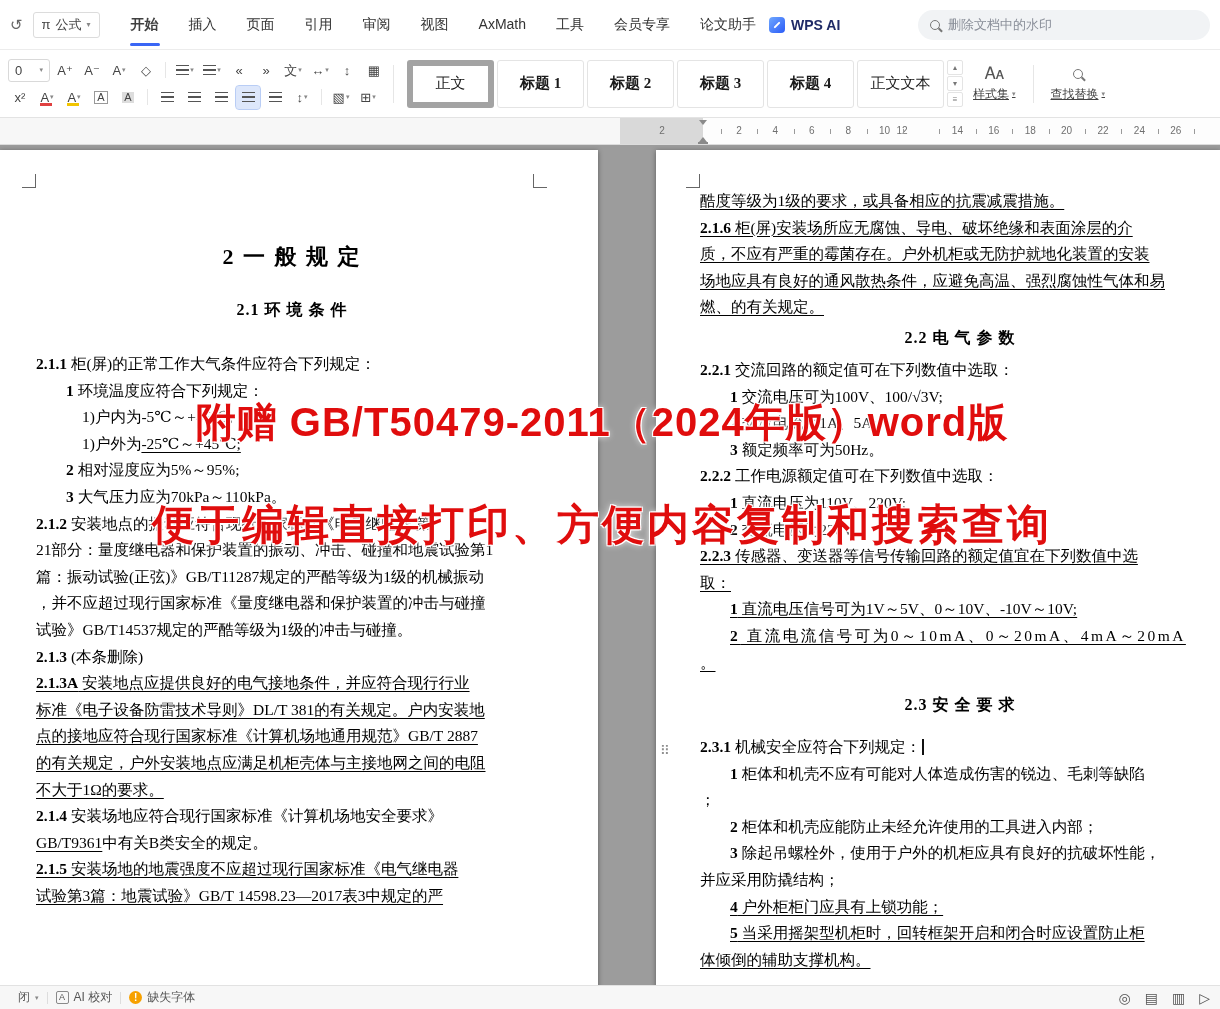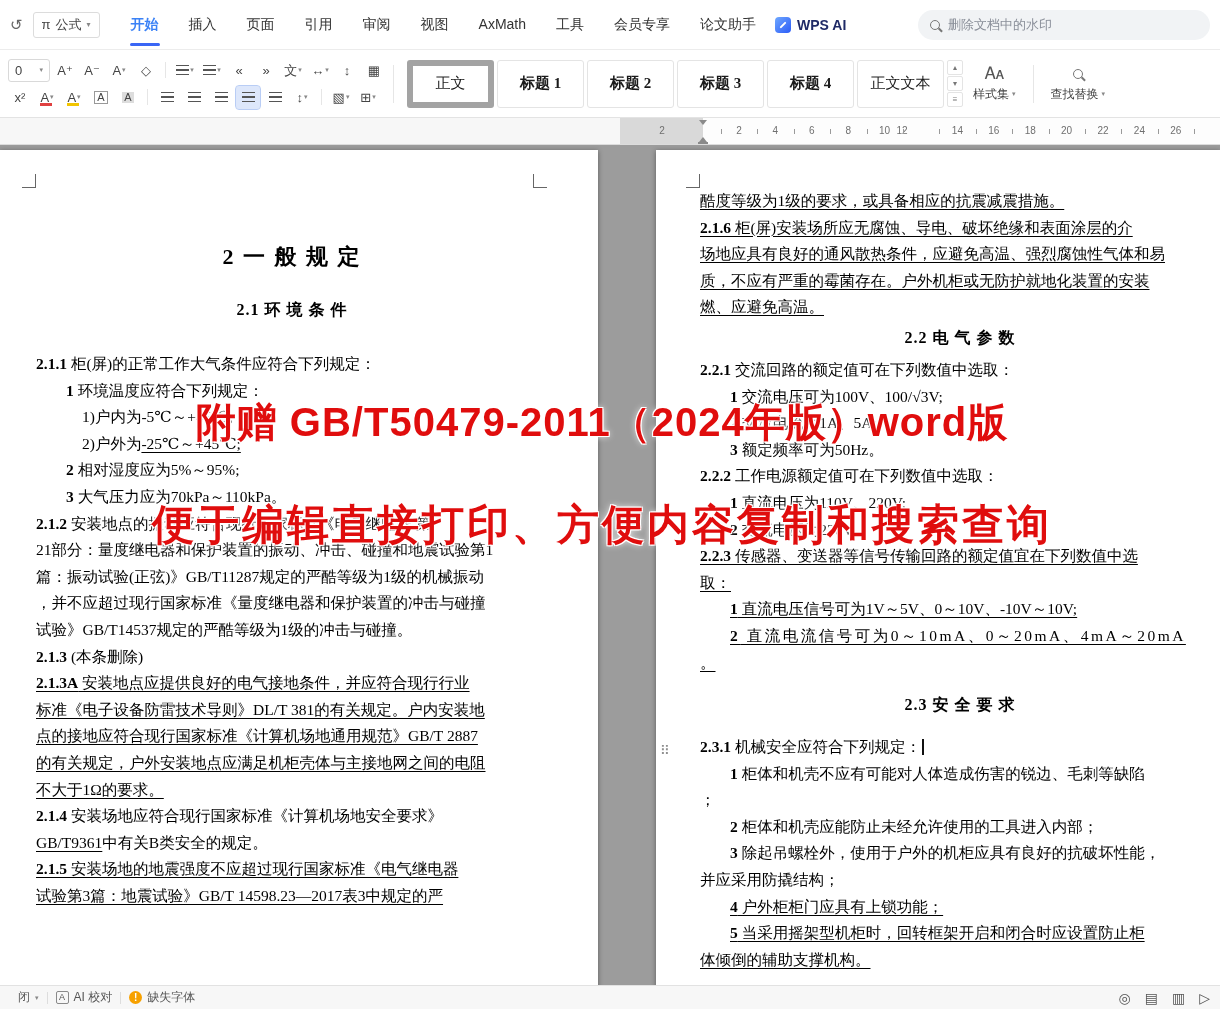--- a/index.html
+++ b/index.html
@@ -8,23 +8,23 @@
   #app { position:relative; width:1220px; height:1009px; overflow:hidden; }
 
   
   #menubar { height:50px; display:flex; align-items:center; border-bottom:1px solid #ececec; padding:0 10px 0 6px; background:#fff; }
   #menu-left { display:flex; align-items:center; gap:6px; margin-right:18px; }
   .undo { font-size:15px; color:#666; padding:2px 4px; }
   #formula-box { display:flex; align-items:center; gap:5px; border:1px solid #dcdcdc; border-radius:3px; padding:3px 8px; font-size:13px; color:#444; }
   #formula-box .dd { font-size:8px; color:#888; }
   #menu-tabs { display:flex; align-items:center; gap:4px; height:50px; }
   .mtab { padding:0 13px; font-size:14px; color:#333; height:50px; line-height:48px; position:relative; cursor:default; white-space:nowrap; }
-  .mtab.active { color:#3b82f6; font-weight:bold; }
+  .mtab.active { color:#404040; font-weight:bold; }
   .mtab.active::after { content:""; position:absolute; left:12px; right:12px; bottom:4px; height:3px; background:#3a66f5; border-radius:2px; }
-  #ai-tab { display:flex; align-items:center; gap:6px; margin-left:6px; font-size:14px; color:#1f2a66; font-weight:bold; white-space:nowrap; }
+  #ai-tab { display:flex; align-items:center; gap:6px; margin-left:0; font-size:14px; color:#1f2a66; font-weight:bold; white-space:nowrap; }
   #ai-logo { width:16px; height:16px; border-radius:4px; background:linear-gradient(135deg,#6fa8ff,#2b5bf7); position:relative; }
   #ai-logo::after { content:""; position:absolute; left:4px; top:7px; width:8px; height:2px; background:#fff; transform:rotate(-45deg); border-radius:1px; }
   #search-pill { margin-left:auto; display:flex; align-items:center; gap:8px; width:292px; height:30px; background:#f1f3f5; border-radius:15px; padding:0 12px; }
   .mag { width:10px; height:10px; border:1.6px solid #777; border-radius:50%; position:relative; flex:0 0 auto; }
   .mag::after { content:""; position:absolute; width:5px; height:1.6px; background:#777; right:-4px; bottom:-2px; transform:rotate(45deg); }
   #search-input { border:none; outline:none; background:transparent; font-size:13px; color:#666; width:220px; }
   #search-input::placeholder { color:#8a8f99; }
 
   
   #toolbar { height:68px; display:flex; align-items:center; border-bottom:1px solid #e3e3e3; padding:0 8px; background:#fff; }
@@ -43,21 +43,21 @@
   .shaded .g { background:#ddd; padding:0 2px; font-size:11px; }
   .vdiv { width:1px; height:38px; background:#e6e6e6; margin:0 7px; align-self:center; }
   #style-gallery { display:flex; gap:3px; margin-left:6px; }
   .style-item { width:87px; height:48px; border:1px solid #e4e4e4; border-radius:3px; background:#fff; display:flex; align-items:center; justify-content:center; font-size:15px; color:#1a1a1a; font-family:"Liberation Serif","DejaVu Serif",serif; cursor:default; }
   .style-item.sel { border:6px solid #a3a3a3; }
   .style-item.bold { font-weight:bold; }
   #gallery-ctrl { display:flex; flex-direction:column; gap:1px; margin-left:3px; }
   #gallery-ctrl span { width:16px; height:15px; font-size:8px; color:#777; border:1px solid #e4e4e4; display:flex; align-items:center; justify-content:center; border-radius:2px; }
   .tb-big { display:flex; flex-direction:column; align-items:center; justify-content:center; gap:4px; padding:0 10px; font-size:12px; color:#444; white-space:nowrap; }
   .tb-big .bigicon { font-size:17px; color:#555; line-height:1; }
-  .tb-big .lbl { display:flex; align-items:center; gap:3px; }
+  .tb-big .lbl { display:flex; align-items:center; gap:3px;text-decoration:underline; }
   .tb-big .dd { font-size:7px; color:#888; }
 
   
   #ruler { position:relative; height:27px; background:#f7f7f7; border-bottom:1px solid #dcdcdc; overflow:hidden; }
   #ruler-gray { position:absolute; left:620px; width:83px; top:0; bottom:0; background:#d9d9d9; }
   #ruler-white { position:absolute; left:703px; right:0; top:0; bottom:0; background:#fdfdfd; }
   .rnum { position:absolute; top:7px; transform:translateX(-50%); font-size:10px; color:#6f6f6f; }
   .rtick { position:absolute; top:11px; width:1px; height:5px; background:#9a9a9a; }
   #ind-top { position:absolute; left:699px; top:2px; width:0; height:0; border-left:4px solid transparent; border-right:4px solid transparent; border-top:5px solid #8a8a8a; }
   #ind-bot { position:absolute; left:699px; bottom:2px; width:0; height:0; border-left:4px solid transparent; border-right:4px solid transparent; border-bottom:5px solid #8a8a8a; }
@@ -302,21 +302,21 @@
       <span class="rtick" style="left: 1194.2px;"></span>
     </div>
 
   <div id="docarea">
     <div class="page" id="page-left">
         <div class="doc-title">2 一 般 规 定</div>
         <div class="doc-heading h-big">2.1 环 境 条 件</div>
         <div class="doc-line"><span class="b">2.1.1</span><span> 柜(屏)的正常工作大气条件应符合下列规定：</span></div>
         <div class="doc-line ind1"><span class="b">1</span><span> 环境温度应符合下列规定：</span></div>
         <div class="doc-line ind2"><span>1)户内为-5℃～+45℃;</span></div>
-        <div class="doc-line ind2"><span>2)户外为</span><span class="u">-25℃～+45℃;</span></div>
+        <div class="doc-line ind2"><span>1)户外为</span><span class="u">-25℃～+45℃;</span></div>
         <div class="doc-line ind1"><span class="b">2</span><span> 相对湿度应为5%～95%;</span></div>
         <div class="doc-line ind1"><span class="b">3</span><span> 大气压力应为70kPa～110kPa。</span></div>
         <div class="doc-line"><span class="b">2.1.2</span><span> 安装地点的振动应符合现行国家标准《电气继电器 第</span></div>
         <div class="doc-line"><span>21部分：量度继电器和保护装置的振动、冲击、碰撞和地震试验第1</span></div>
         <div class="doc-line"><span>篇：振动试验(正弦)》GB/T11287规定的严酷等级为1级的机械振动</span></div>
         <div class="doc-line"><span>，并不应超过现行国家标准《量度继电器和保护装置的冲击与碰撞</span></div>
         <div class="doc-line"><span>试验》GB/T14537规定的严酷等级为1级的冲击与碰撞。</span></div>
         <div class="doc-line"><span class="b">2.1.3</span><span> (本条删除)</span></div>
         <div class="doc-line"><span class="b u">2.1.3A</span><span class="u"> 安装地点应提供良好的电气接地条件，并应符合现行行业</span></div>
         <div class="doc-line"><span class="u">标准《电子设备防雷技术导则》DL/T 381的有关规定。户内安装地</span></div>
@@ -324,23 +324,23 @@
         <div class="doc-line"><span class="u">的有关规定，户外安装地点应满足机柜壳体与主接地网之间的电阻</span></div>
         <div class="doc-line"><span class="u">不大于1Ω的要求。</span></div>
         <div class="doc-line"><span class="b">2.1.4</span><span> 安装场地应符合现行国家标准《计算机场地安全要求》</span></div>
         <div class="doc-line"><span class="u">GB/T9361</span><span>中有关B类安全的规定。</span></div>
         <div class="doc-line"><span class="b u">2.1.5</span><span class="u"> 安装场地的地震强度不应超过现行国家标准《电气继电器</span></div>
         <div class="doc-line"><span class="u">试验第3篇：地震试验》GB/T 14598.23—2017表3中规定的严</span></div>
       </div>
     <div class="page" id="page-right">
         <div class="doc-line"><span class="u">酷度等级为1级的要求，或具备相应的抗震减震措施。</span></div>
         <div class="doc-line"><span class="b u">2.1.6</span><span class="u"> 柜(屏)安装场所应无腐蚀、导电、破坏绝缘和表面涂层的介</span></div>
+        <div class="doc-line"><span class="u">质，不应有严重的霉菌存在。户外机柜或无防护就地化装置的安装</span></div>
         <div class="doc-line"><span class="u">场地应具有良好的通风散热条件，应避免高温、强烈腐蚀性气体和易</span></div>
-        <div class="doc-line"><span class="u">质，不应有严重的霉菌存在。户外机柜或无防护就地化装置的安装</span></div>
-        <div class="doc-line"><span class="u">燃、应避免高温。</span></div>
+        <div class="doc-line"><span class="u">燃、的有关规定。</span></div>
         <div class="doc-heading h-tight">2.2 电 气 参 数</div>
         <div class="doc-line"><span class="b">2.2.1</span><span> 交流回路的额定值可在下列数值中选取：</span></div>
         <div class="doc-line ind1"><span class="b">1</span><span> 交流电压可为100V、100/√3V;</span></div>
         <div class="doc-line ind1"><span class="b">2</span><span> 交流电流为1A、5A;</span></div>
         <div class="doc-line ind1"><span class="b">3</span><span> 额定频率可为50Hz。</span></div>
         <div class="doc-line"><span class="b">2.2.2</span><span> 工作电源额定值可在下列数值中选取：</span></div>
         <div class="doc-line ind1"><span class="b">1</span><span> 直流电压为110V、220V;</span></div>
         <div class="doc-line ind1"><span class="b">2</span><span> 交流电压为220V。</span></div>
         <div class="doc-line"><span class="b u">2.2.3</span><span class="u"> 传感器、变送器等信号传输回路的额定值宜在下列数值中选</span></div>
         <div class="doc-line"><span class="u">取：</span></div>

